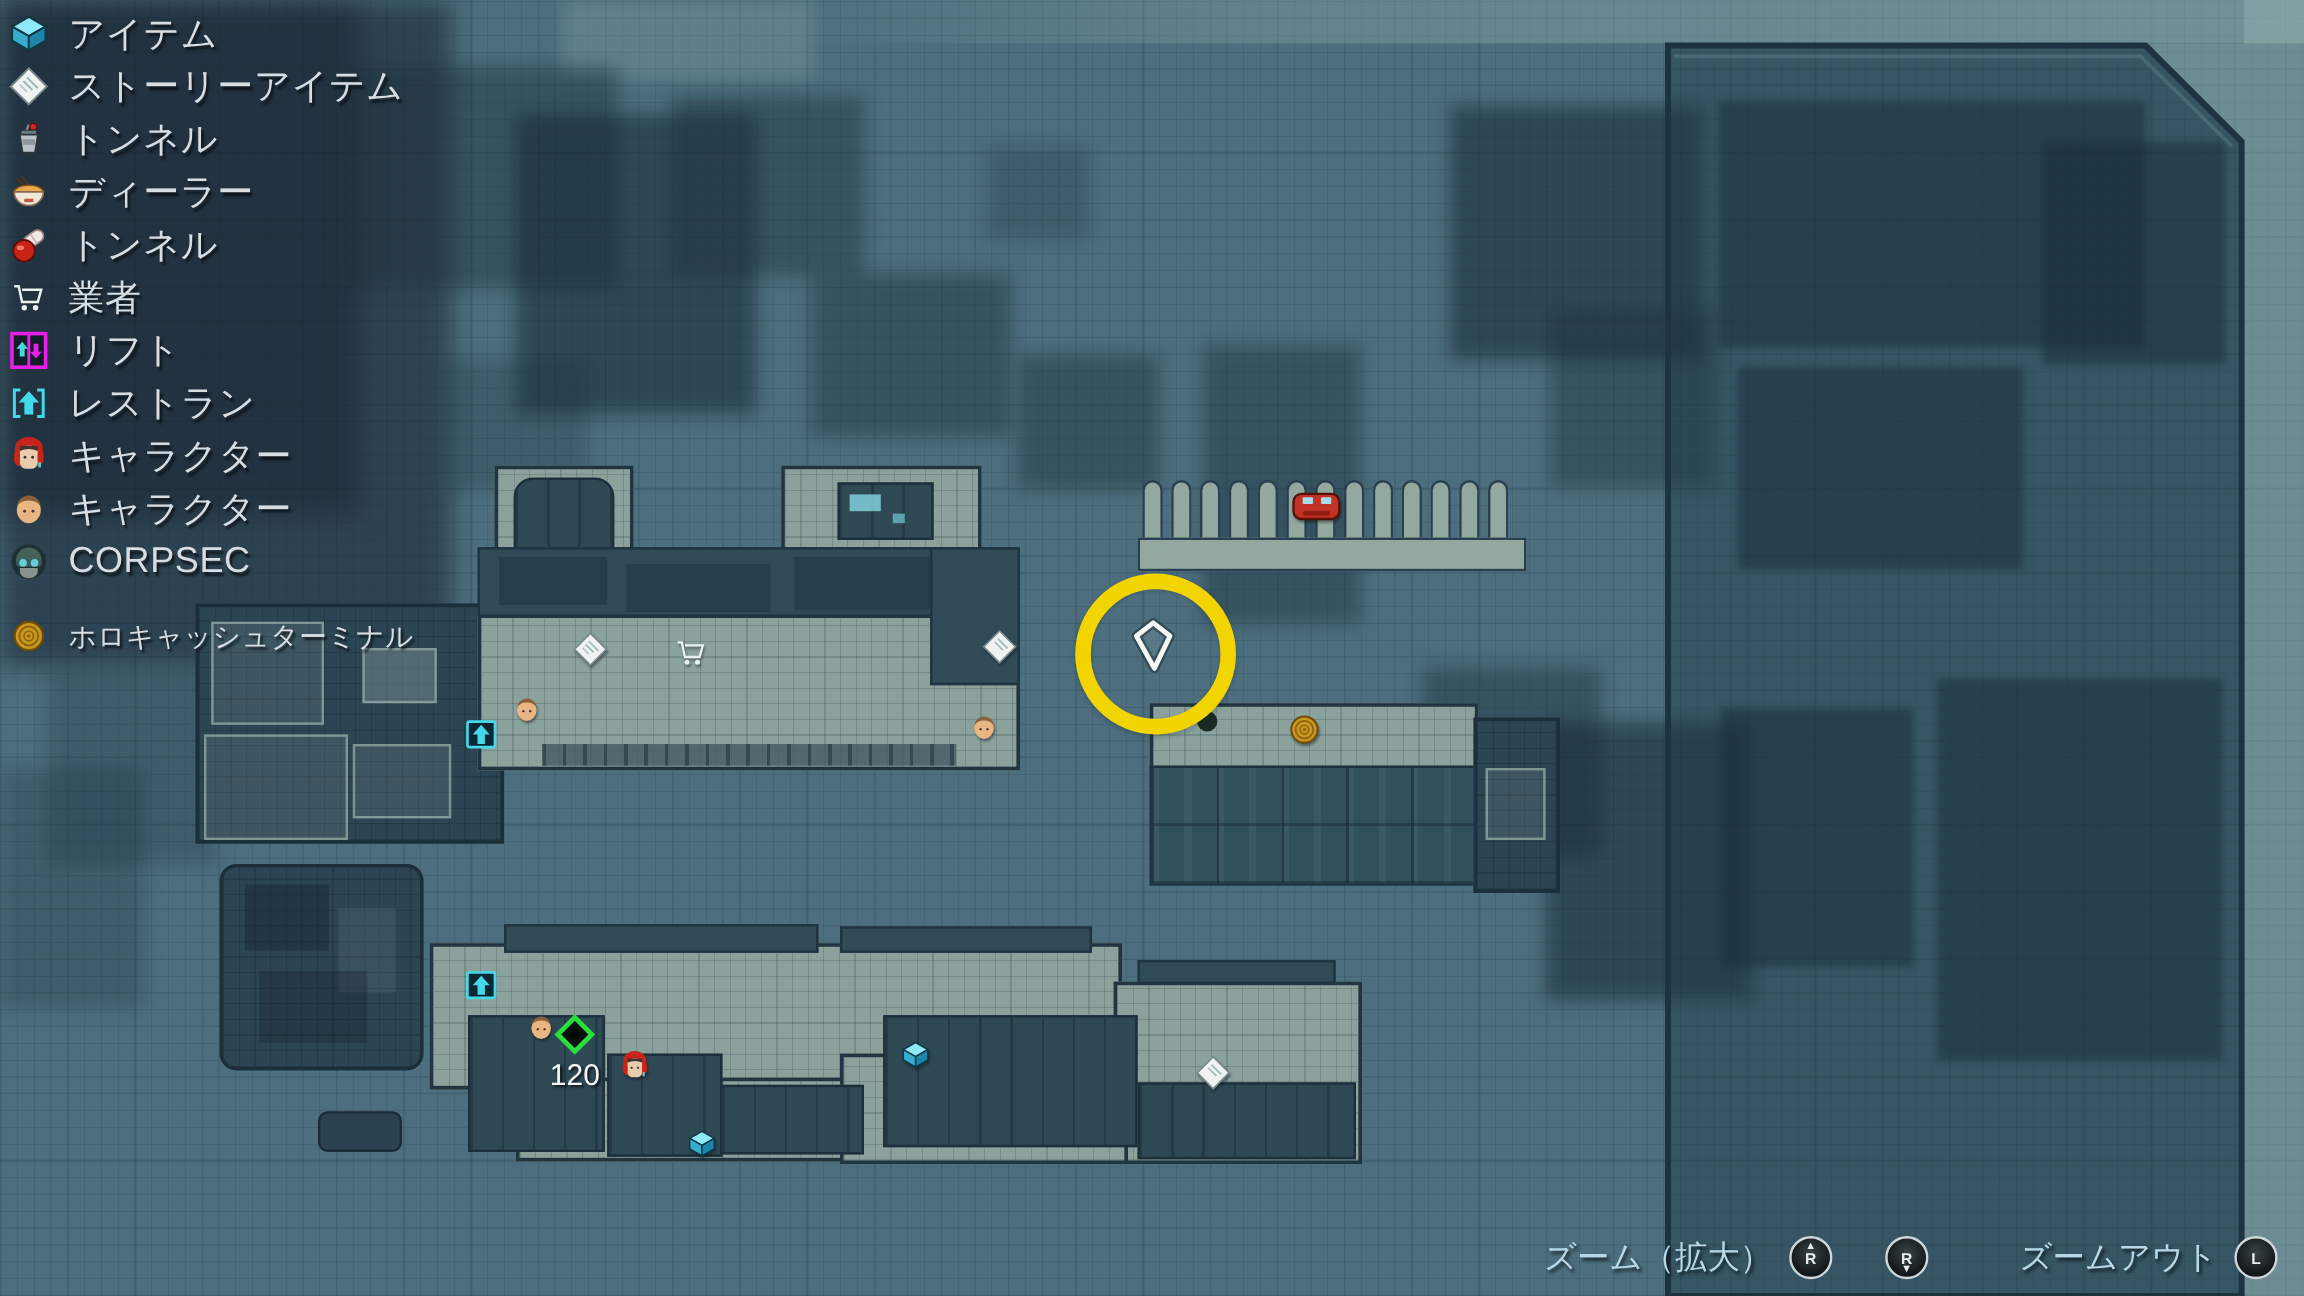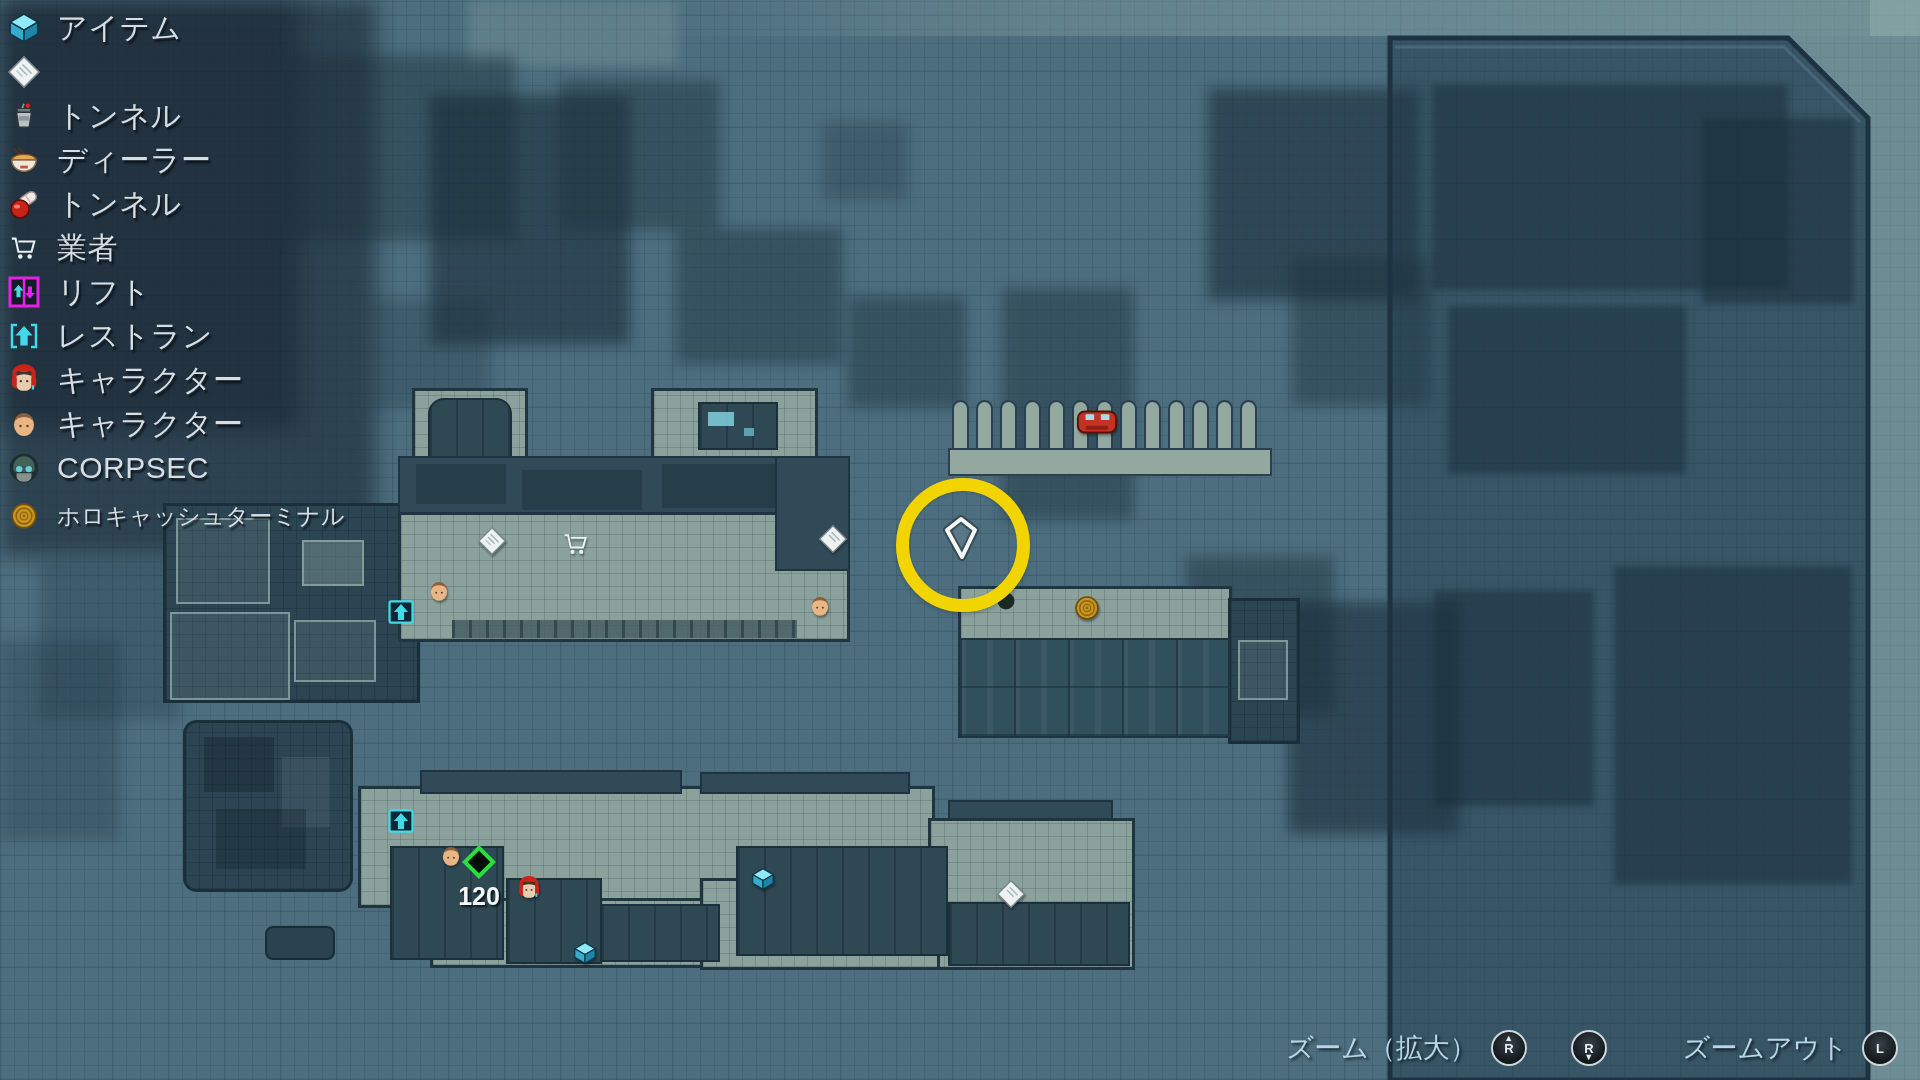--- a/index.html
+++ b/index.html
@@ -48,21 +48,21 @@
   
   .parking-base{position:absolute;left:948px;top:448px;width:324px;height:28px;z-index:4;
     background:#93a89f;border:2px solid #2a4050;box-sizing:border-box;}
   .stalls{position:absolute;left:952px;top:400px;width:322px;height:52px;z-index:4;display:flex;gap:7px;}
   .stall{width:17px;height:52px;background:#93a89f;border:2px solid #2a4050;border-bottom:none;
     border-radius:9px 9px 0 0;box-sizing:border-box;}
   
   .marker{position:absolute;z-index:6;transform:translate(-50%,-50%);}
   .marker svg{display:block;}
   .m-shadow{filter:drop-shadow(1px 2px 1px rgba(10,20,25,.45));}
-  .obj-label{position:absolute;z-index:6;transform:translate(-50%,0);color:#f2f6f7;font-weight:bold;
+  .obj-label{position:absolute;z-index:6;transform:translate(-50%,0);color:#f2f6f7;font-weight:normal;
     font-size:25px;text-shadow:2px 2px 2px rgba(8,14,18,.85);}
   .dark-dot{position:absolute;z-index:5;width:17px;height:17px;border-radius:50%;background:#1a2b24;
     transform:translate(-50%,-50%);}
   .bench{position:absolute;z-index:4;background:#2b4350;border:2px solid #182c36;border-radius:8px;box-sizing:border-box;}
   
   .ring{position:absolute;left:896px;top:478px;width:134px;height:134px;border-radius:50%;
     border:13px solid #f2d400;z-index:7;box-sizing:border-box;
     box-shadow:0 2px 4px rgba(20,30,20,.25), inset 0 1px 3px rgba(20,30,20,.2);}
   .pin{position:absolute;left:938px;top:510px;z-index:8;}
   
@@ -342,20 +342,21 @@
       <span class="licon">
           <svg width="34" height="34" viewBox="0 0 32 32">
             <g transform="rotate(45 16 16)">
               <rect x="6" y="6" width="20" height="20" fill="#eef2f1" stroke="#7b898d" stroke-width="1.5"></rect>
               <line x1="10" y1="12" x2="22" y2="12" stroke="#9fb8b6" stroke-width="1.5"></line>
               <line x1="10" y1="16" x2="20" y2="16" stroke="#9fb8b6" stroke-width="1.5"></line>
               <line x1="10" y1="20" x2="18" y2="20" stroke="#bac9c7" stroke-width="1.5"></line>
             </g>
           </svg>
         </span>
+      <span class="ltext">ストーリーアイテム</span>
     </div>
     <div class="lrow" style="top:96px">
       <span class="licon">
           <svg width="30" height="30" viewBox="0 0 32 32">
             <line x1="14" y1="8" x2="16" y2="3" stroke="#8a9396" stroke-width="2"></line>
             <circle cx="20" cy="5" r="3" fill="#cc2a1e" stroke="#5e0f08"></circle>
             <rect x="9" y="8" width="14" height="4" rx="1" fill="#6e7a7e" stroke="#2c363a"></rect>
             <path d="M8,12 h16 l-2.5,16 h-11 z" fill="#b9c2c4" stroke="#2c363a" stroke-width="1.5"></path>
             <rect x="10.5" y="16" width="11" height="5" fill="#8d989c"></rect>
           </svg>
@@ -450,21 +451,21 @@
             <circle cx="16" cy="16" r="13.5" fill="#1d2f33"></circle>
             <path d="M6,15 a10,10 0 0 1 20,0 v2 h-20 z" fill="#456258"></path>
             <rect x="6" y="14" width="20" height="6" rx="3" fill="#3a5a5e"></rect>
             <circle cx="11.5" cy="17" r="3" fill="#66cfd4"></circle>
             <circle cx="20.5" cy="17" r="3" fill="#66cfd4"></circle>
             <path d="M9,21 h14 v3 a7,5 0 0 1 -14,0 z" fill="#87928f"></path>
           </svg>
         </span>
       <span class="ltext">CORPSEC</span>
     </div>
-    <div class="lrow small" style="top:496px">
+    <div class="lrow small" style="top:510px">
       <span class="licon">
           <svg width="28" height="28" viewBox="0 0 32 32">
             <circle cx="16" cy="16" r="13.5" fill="#c9961f" stroke="#6e4c0c" stroke-width="2"></circle>
             <circle cx="16" cy="16" r="9" fill="none" stroke="#8a6410" stroke-width="1.8"></circle>
             <circle cx="16" cy="16" r="4.5" fill="none" stroke="#8a6410" stroke-width="1.5"></circle>
             <circle cx="16" cy="16" r="1.6" fill="#8a6410"></circle>
           </svg>
         </span>
       <span class="ltext">ホロキャッシュターミナル</span>
     </div>

